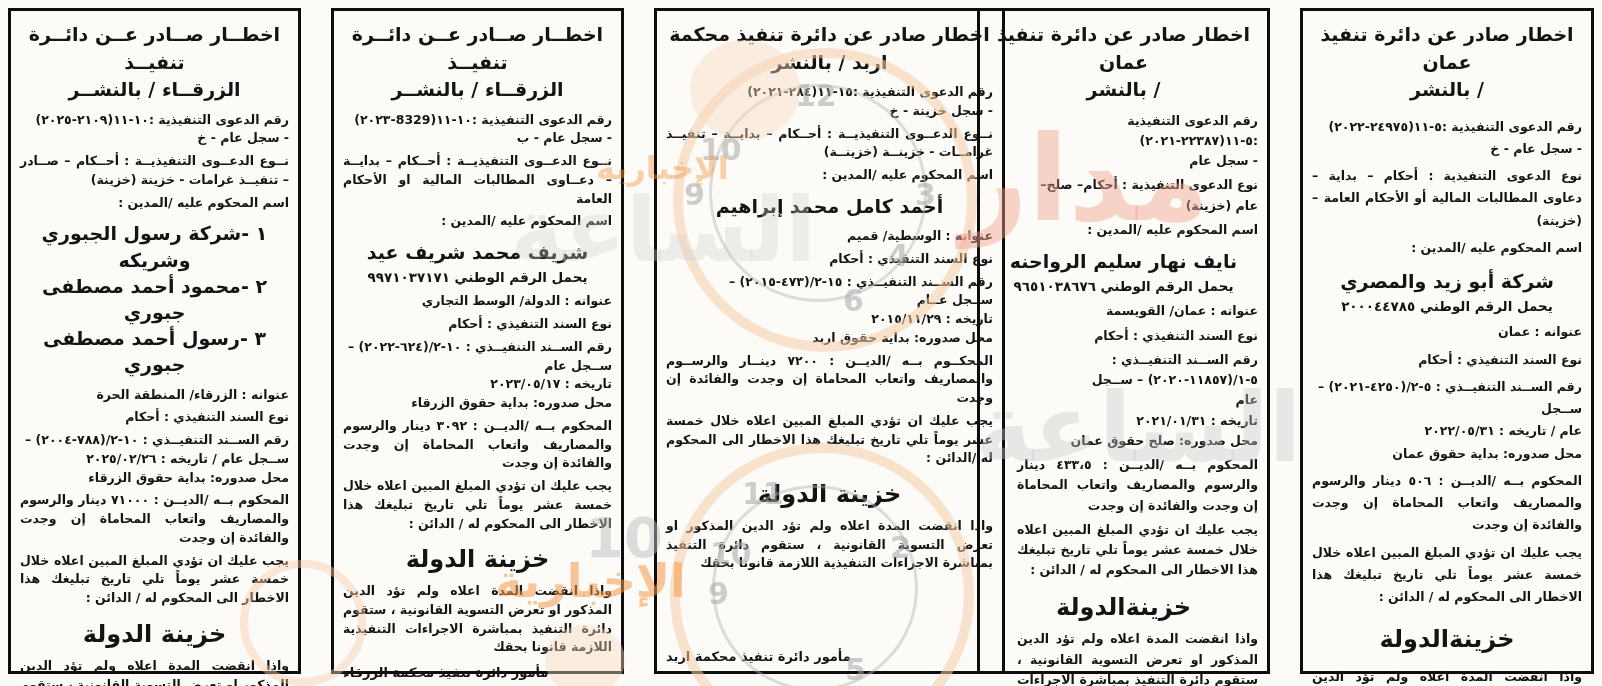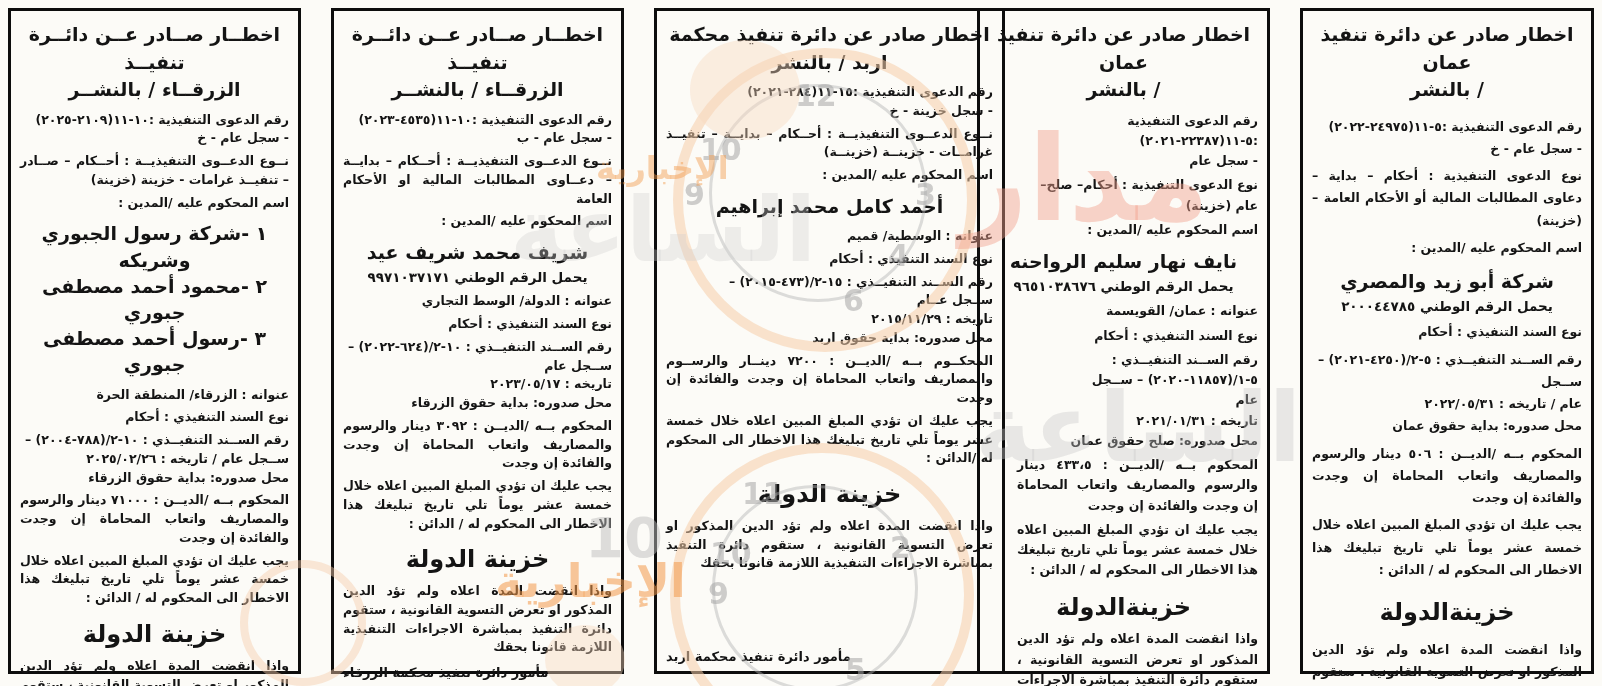--- a/index.html
+++ b/index.html
@@ -90,21 +90,21 @@
     <div class="n-line just">المحكوم بــه /الديــن : ٧١٠٠٠ دينار والرسوم والمصاريف واتعاب المحاماة إن وجدت والفائدة إن وجدت</div>
     <div class="n-line just">يجب عليك ان تؤدي المبلغ المبين اعلاه خلال خمسة عشر يوماً تلي تاريخ تبليغك هذا الاخطار الى المحكوم له / الدائن :</div>
     <div class="n-creditor">خزينة الدولة</div>
     <div class="n-line just">واذا انقضت المدة اعلاه ولم تؤد الدين المذكور او تعرض التسوية القانونية ، ستقوم دائرة التنفيذ بمباشرة الاجراءات التنفيذية اللازمة قانونا بحقك</div>
 
   </div>
 
   <div class="notice" style="left:331px;width:293px;">
     <div class="n-title">اخطــار صــادر عــن دائــرة تنفيــذ
 الزرقــاء / بالنشــر</div>
-    <div class="n-line">رقم الدعوى التنفيذية :١٠-١١(٤٥٣٥-٢٠٢٣)
+    <div class="n-line">رقم الدعوى التنفيذية :١٠-١١(8329-٢٠٢٣)
 - سجل عام - ب</div>
     <div class="n-line just">نــوع الدعــوى التنفيذيــة : أحــكام – بدايــة – دعــاوى المطالبات المالية او الأحكام العامة</div>
     <div class="n-line">اسم المحكوم عليه /المدين :</div>
     <div class="n-name">شريف محمد شريف عيد</div>
     <div class="n-natid">يحمل الرقم الوطني ٩٩٧١٠٣٧١٧١</div>
     <div class="n-line">عنوانه : الدولة/ الوسط التجاري</div>
     <div class="n-line">نوع السند التنفيذي : أحكام</div>
     <div class="n-line">رقم الســند التنفيــذي : ١٠-٢/(٦٢٤-٢٠٢٢) – ســجل عام
 تاريخه : ٢٠٢٣/٠٥/١٧
 محل صدوره: بداية حقوق الزرقاء</div>
@@ -161,20 +161,21 @@
 
   <div class="notice roomy" style="left:1300px;width:294px;">
     <div class="n-title">اخطار صادر عن دائرة تنفيذ عمان
 / بالنشر</div>
     <div class="n-line">رقم الدعوى التنفيذية :٥-١١(٢٤٩٧٥-٢٠٢٢)
 - سجل عام - خ</div>
     <div class="n-line just">نوع الدعوى التنفيذية : أحكام – بداية – دعاوى المطالبات المالية أو الأحكام العامة – (خزينة)</div>
     <div class="n-line">اسم المحكوم عليه /المدين :</div>
     <div class="n-name">شركة أبو زيد والمصري</div>
     <div class="n-natid">يحمل الرقم الوطني ٢٠٠٠٤٤٧٨٥</div>
+    <div class="n-line">عنوانه : عمان</div>
     <div class="n-line">نوع السند التنفيذي : أحكام</div>
     <div class="n-line">رقم الســند التنفيــذي : ٥-٢/(٤٢٥٠-٢٠٢١) – ســجل
 عام / تاريخه : ٢٠٢٢/٠٥/٣١
 محل صدوره: بداية حقوق عمان</div>
     <div class="n-line just">المحكوم بــه /الديــن : ٥٠٦ دينار والرسوم والمصاريف واتعاب المحاماة إن وجدت والفائدة إن وجدت</div>
     <div class="n-line just">يجب عليك ان تؤدي المبلغ المبين اعلاه خلال خمسة عشر يوماً تلي تاريخ تبليغك هذا الاخطار الى المحكوم له / الدائن :</div>
     <div class="n-creditor">خزينةالدولة</div>
     <div class="n-line just">واذا انقضت المدة اعلاه ولم تؤد الدين المذكور او تعرض التسوية القانونية ، ستقوم دائرة التنفيذ بمباشرة الاجراءات التنفيذية اللازمة قانونا بحقك</div>
 
   </div>

